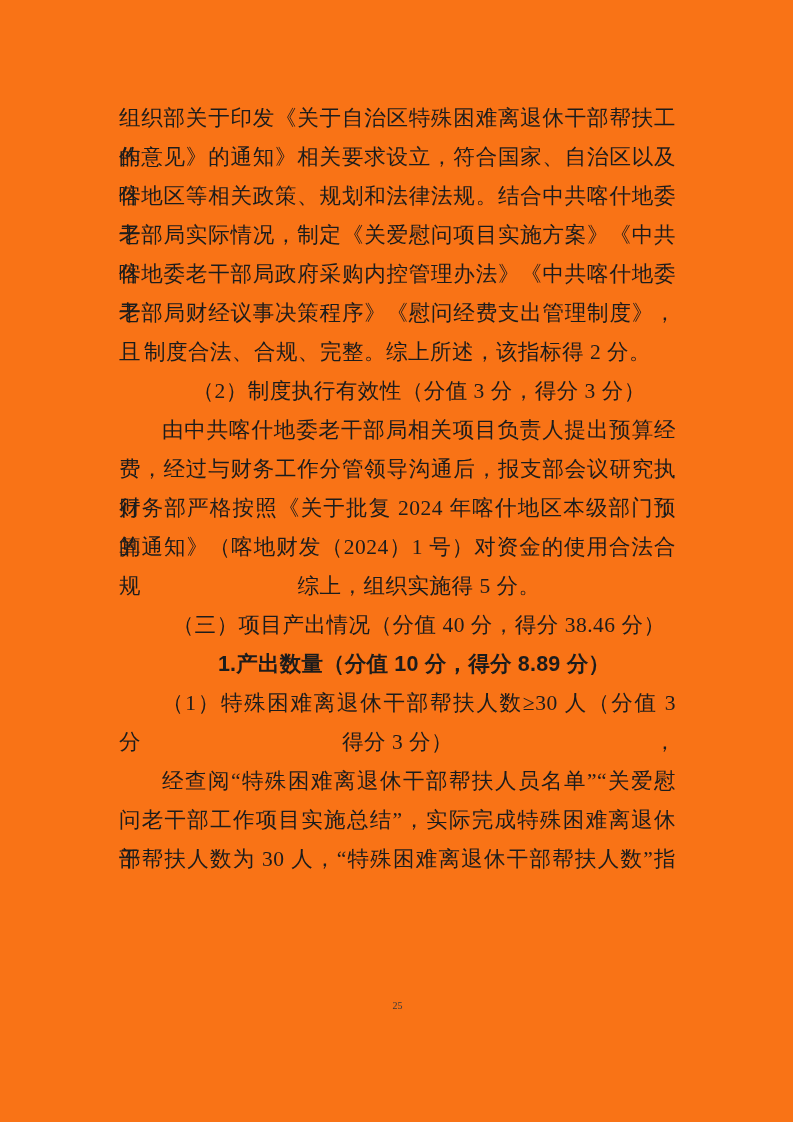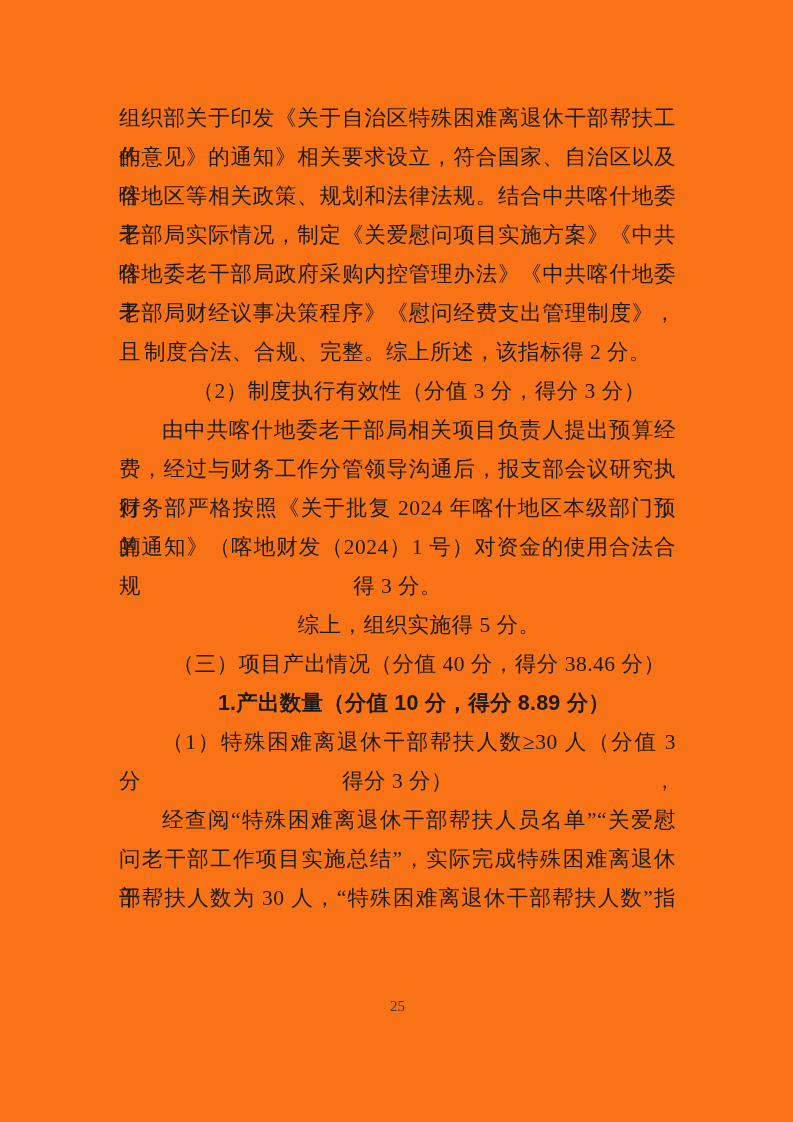--- a/index.html
+++ b/index.html
@@ -43,42 +43,41 @@
     letter-spacing: 0.2px;
   }
   .pagenum {
     position: absolute;
     top: 996px;
     left: 119px;
     width: 557px;
     height: 20px;
     line-height: 20px;
     text-align: center;
-    font-size: 15px;
+    font-size: 10px;
     color: #3a3a3a;
   }
 </style>
 </head>
 <body>
 
 <div class="page">
   <div class="content">
     <div class="line full">组织部关于印发《关于自治区特殊困难离退休干部帮扶工作</div>
     <div class="line full">的意见》的通知》相关要求设立，符合国家、自治区以及喀</div>
     <div class="line full">什地区等相关政策、规划和法律法规。结合中共喀什地委老</div>
     <div class="line full">干部局实际情况，制定《关爱慰问项目实施方案》《中共喀</div>
     <div class="line full">什地委老干部局政府采购内控管理办法》《中共喀什地委老</div>
     <div class="line full">干部局财经议事决策程序》《慰问经费支出管理制度》，且</div>
     <div class="line">制度合法、合规、完整。综上所述，该指标得 2 分。</div>
     <div class="line indent">（2）制度执行有效性（分值 3 分，得分 3 分）</div>
     <div class="line indent full">由中共喀什地委老干部局相关项目负责人提出预算经</div>
     <div class="line full">费，经过与财务工作分管领导沟通后，报支部会议研究执行，</div>
     <div class="line full">财务部严格按照《关于批复 2024 年喀什地区本级部门预算</div>
     <div class="line full">的通知》（喀地财发（2024）1 号）对资金的使用合法合规</div>
-    <div class="line">得 3 分。</div>
     <div class="line indent">综上，组织实施得 5 分。</div>
     <div class="line indent">（三）项目产出情况（分值 40 分，得分 38.46 分）</div>
     <div class="line indent bold">1.产出数量（分值 10 分，得分 8.89 分）</div>
     <div class="line indent full">（1）特殊困难离退休干部帮扶人数≥30 人（分值 3 分，</div>
     <div class="line">得分 3 分）</div>
     <div class="line indent full">经查阅“特殊困难离退休干部帮扶人员名单”“关爱慰</div>
     <div class="line full">问老干部工作项目实施总结”，实际完成特殊困难离退休干</div>
     <div class="line full">部帮扶人数为 30 人，“特殊困难离退休干部帮扶人数”指</div>
   </div>
   <div class="pagenum">25</div>

